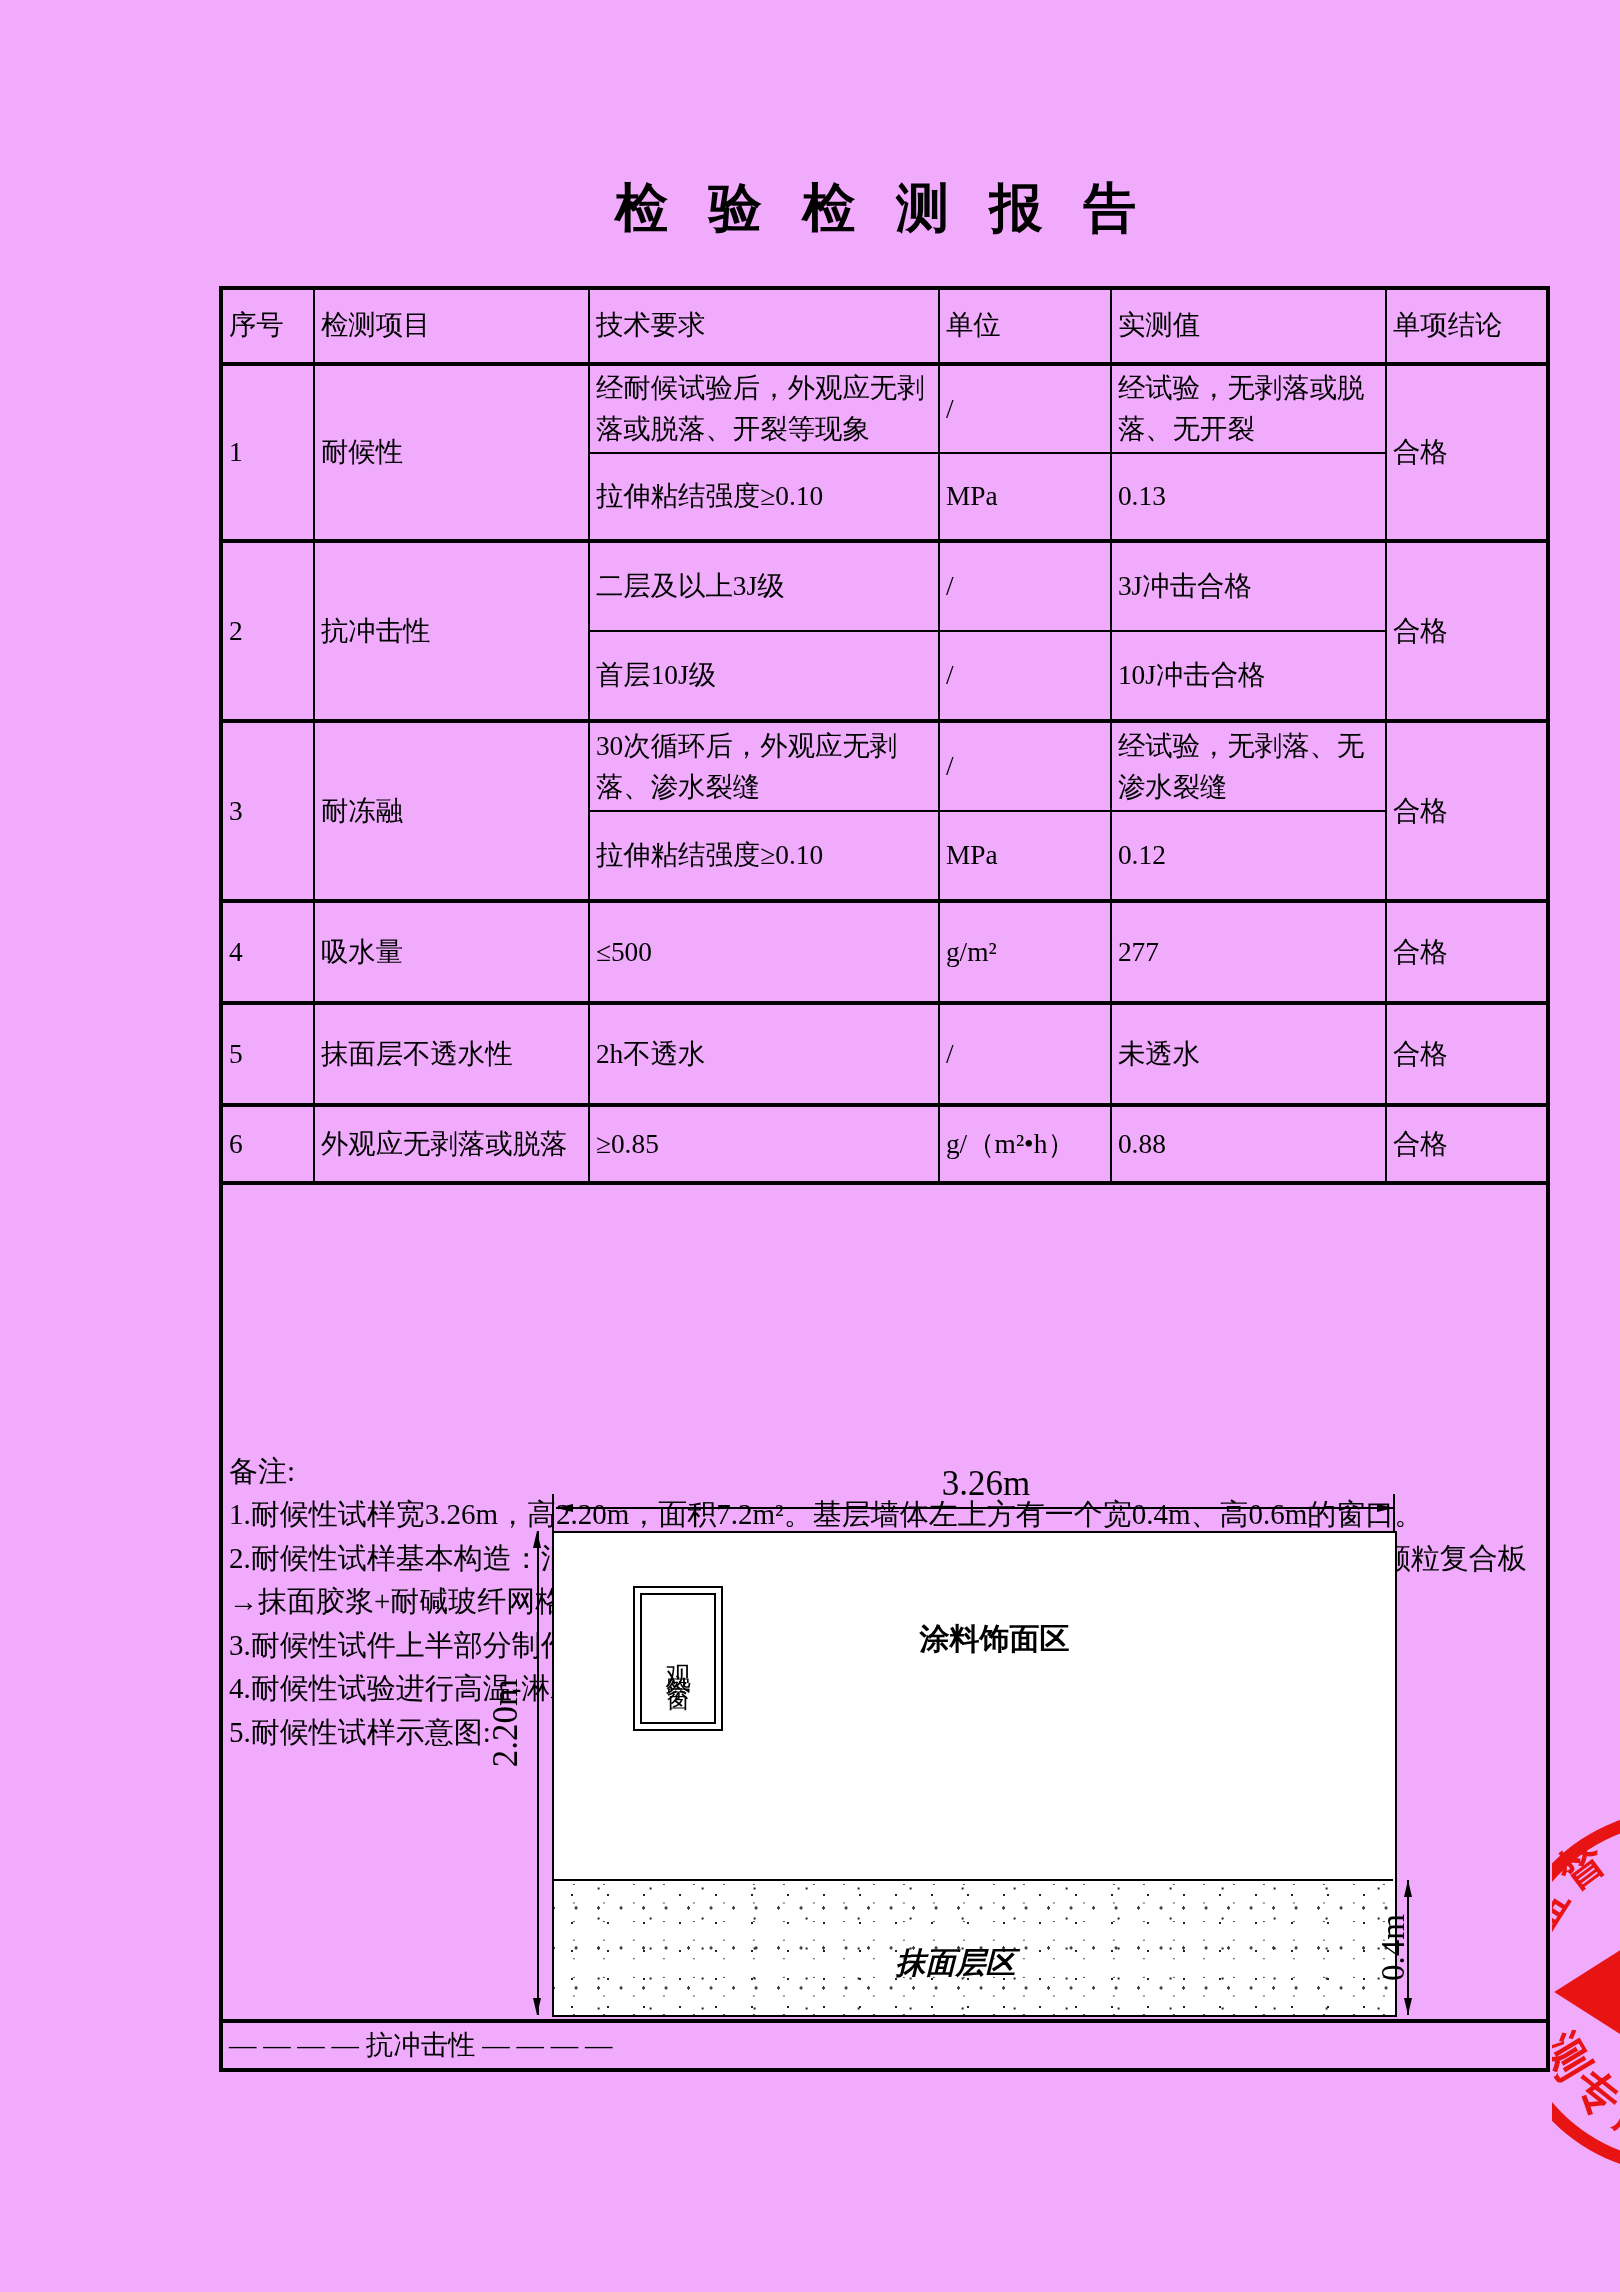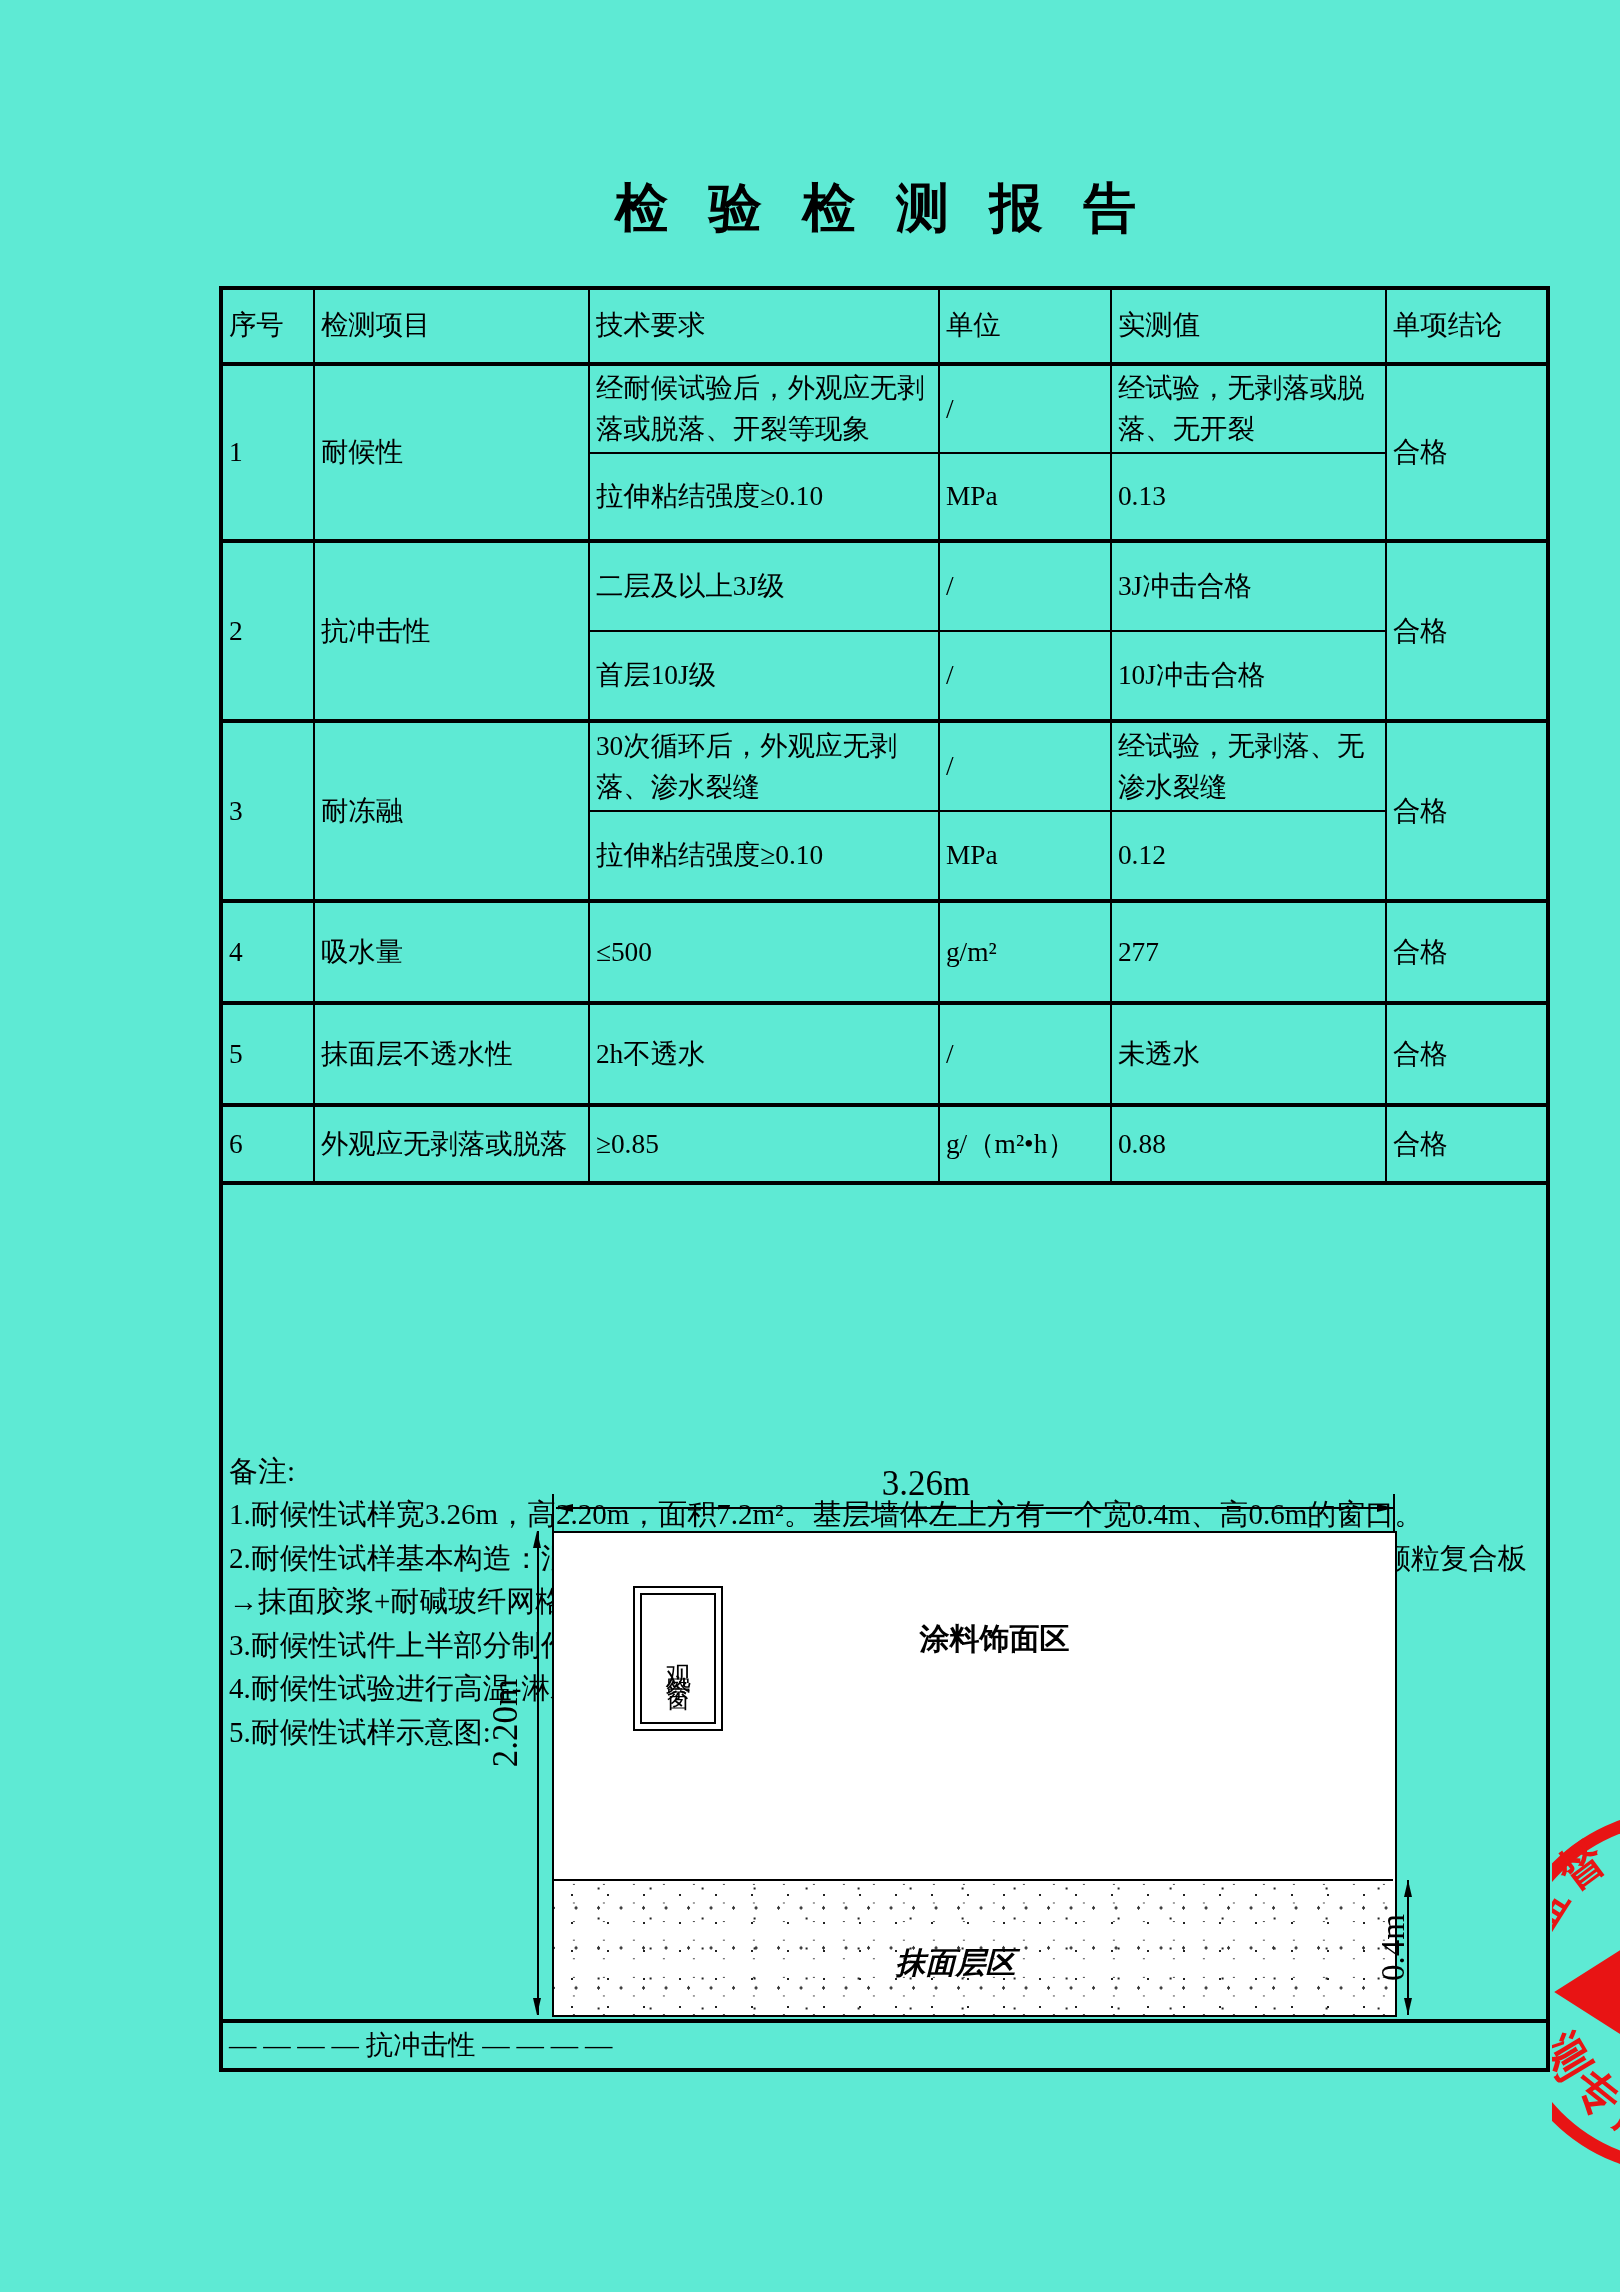--- a/index.html
+++ b/index.html
@@ -1,17 +1,17 @@
 <!DOCTYPE html>
 <html><head>
 <meta charset="utf-8">
 <style>
   html,body{margin:0;padding:0;background:#888;}
   .page{
-    position:relative;width:1620px;height:2293px;background:#5eead4;
+    position:relative;width:1620px;height:2293px;background:#f0abfc;
     overflow:hidden;margin:0 auto;
     font-family:"Liberation Serif","DejaVu Serif",serif;color:#000;
   }
   
   .doc-title{
     position:absolute;left:219px;top:173px;width:1327px;
     text-align:center;font-size:53px;font-weight:bold;letter-spacing:13.7px;
     white-space:nowrap;
   }
   .meta-row{position:absolute;left:219px;top:241px;width:1327px;height:37px;font-size:27.4px;}
@@ -183,21 +183,21 @@
         <div class="note-line">5.耐候性试样示意图:</div>
       </td>
     </tr>
 
     <tr class="h-footer grp">
       <td colspan="6">— — — — 抗冲击性 — — — —</td>
     </tr>
   </tbody>
     </table>
 
-  <div class="dim-label" style="left:828px;top:1464px;width:196px;">3.26m</div>
+  <div class="dim-label" style="left:888px;top:1464px;width:196px;">3.26m</div>
   <div class="dline" style="left:556px;top:1507px;width:839px;height:2px;"></div>
   <div class="arr arr-left" style="left:556px;top:1504px;"></div>
   <div class="arr arr-right" style="left:1377px;top:1504px;"></div>
   <div class="dline" style="left:552px;top:1494px;width:2px;height:37px;"></div>
   <div class="dline" style="left:1393px;top:1494px;width:2px;height:37px;"></div>
 
   <div class="spec-rect"></div>
 
   <div class="dline" style="left:537px;top:1531px;width:2px;height:484px;"></div>
   <div class="arr arr-up" style="left:533px;top:1531px;"></div>

